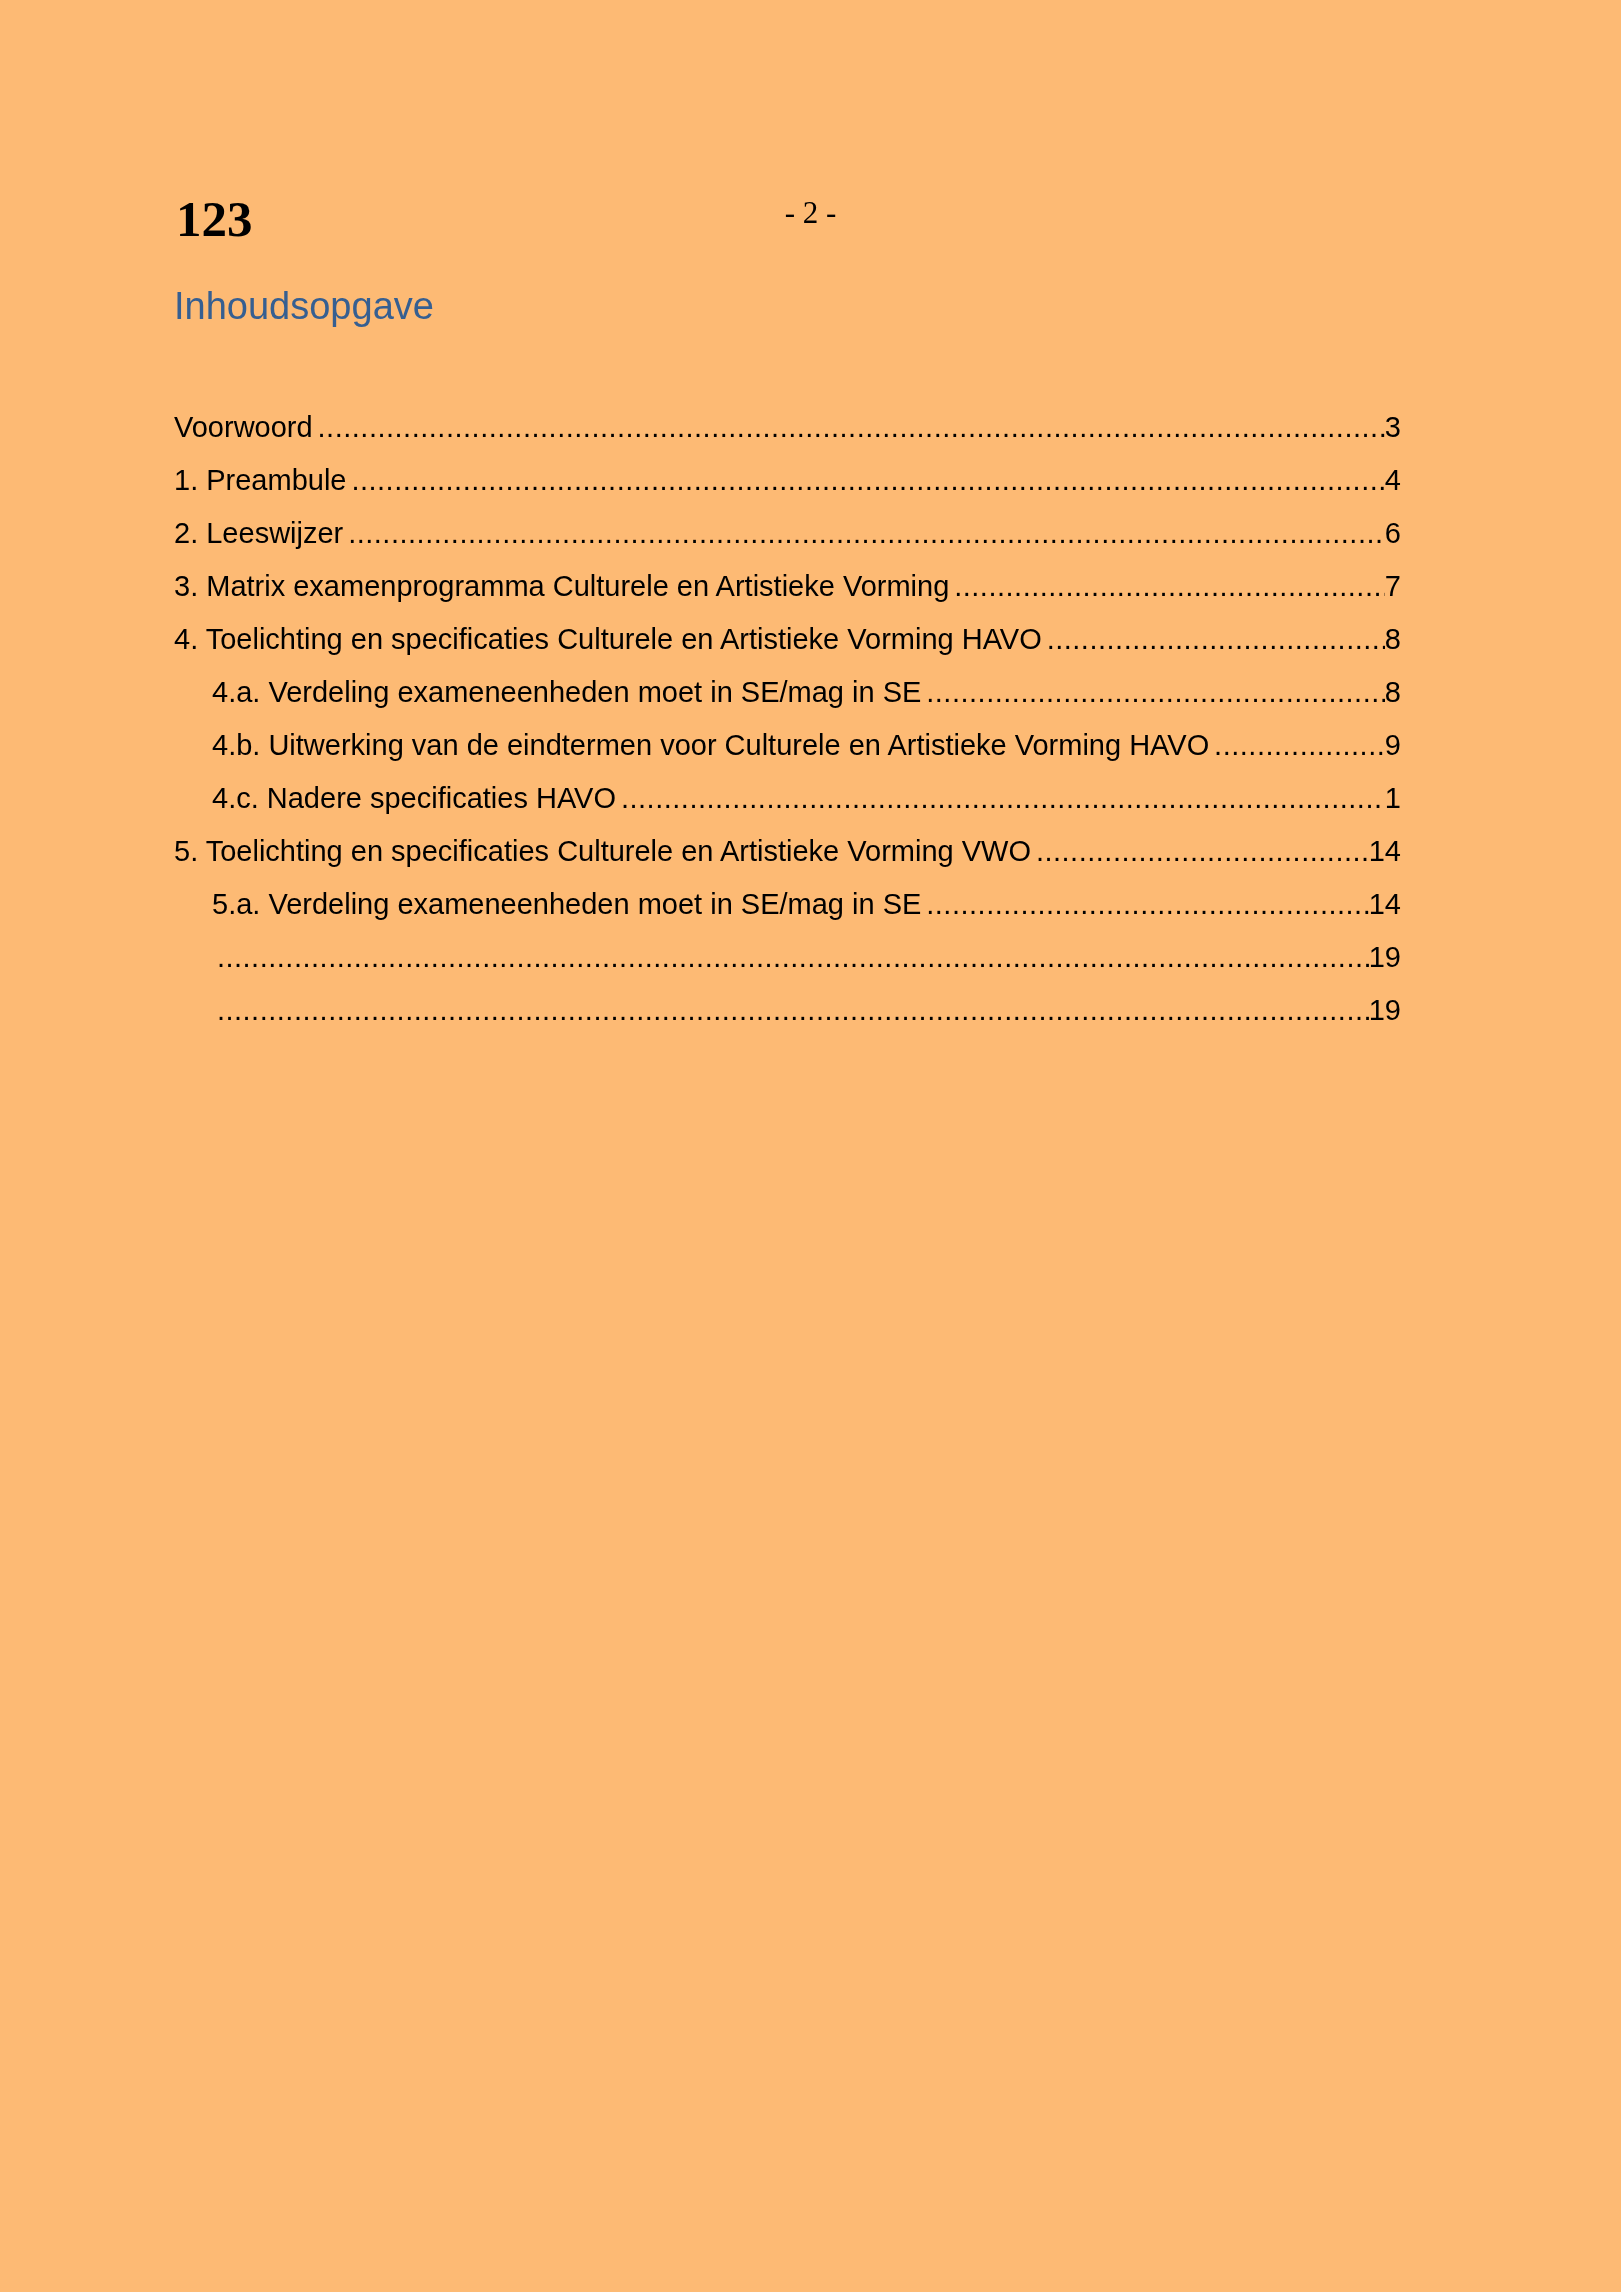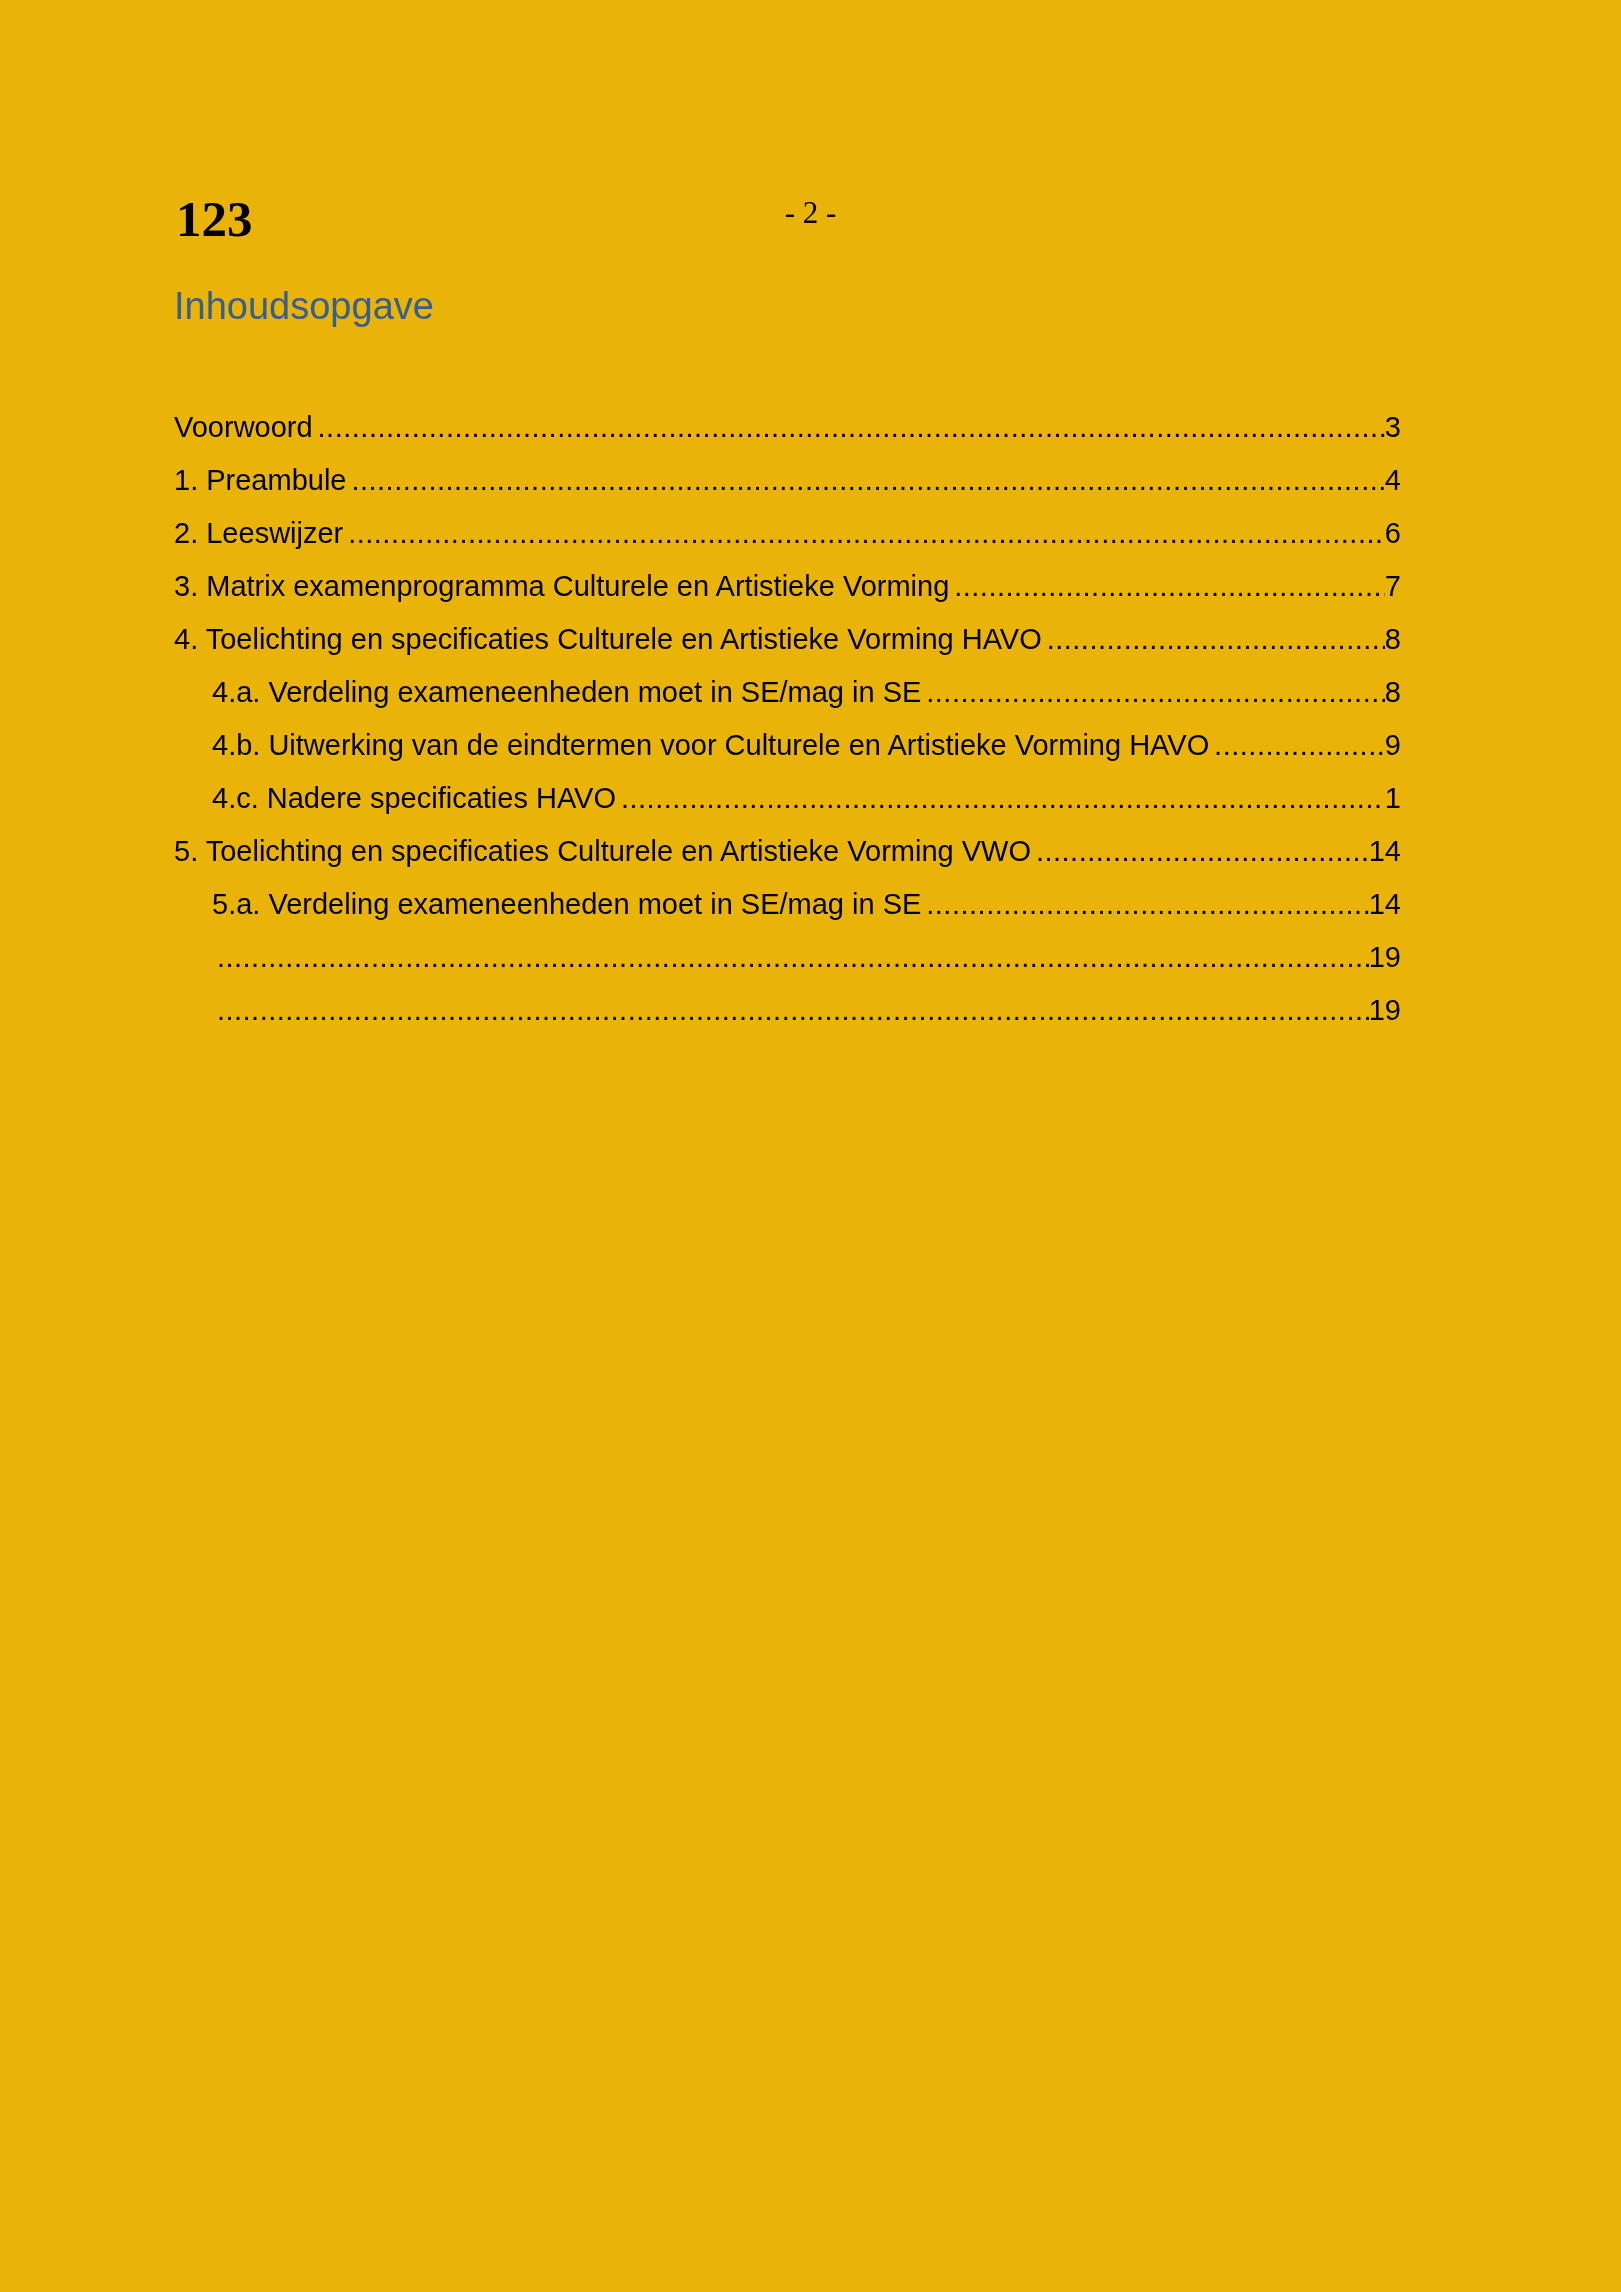--- a/index.html
+++ b/index.html
@@ -4,21 +4,21 @@
 <style>
   html, body {
     margin: 0;
     padding: 0;
     background: #ffffff;
   }
   .page {
     position: relative;
     width: 1621px;
     height: 2293px;
-    background: #eab308;
+    background: #fdba74;
     overflow: hidden;
     font-family: "Liberation Sans", "DejaVu Sans", sans-serif;
     color: #000000;
   }
   .corner-label {
     position: absolute;
     left: 176px;
     top: 194px;
     font-family: "Liberation Serif", "DejaVu Serif", serif;
     font-weight: bold;

